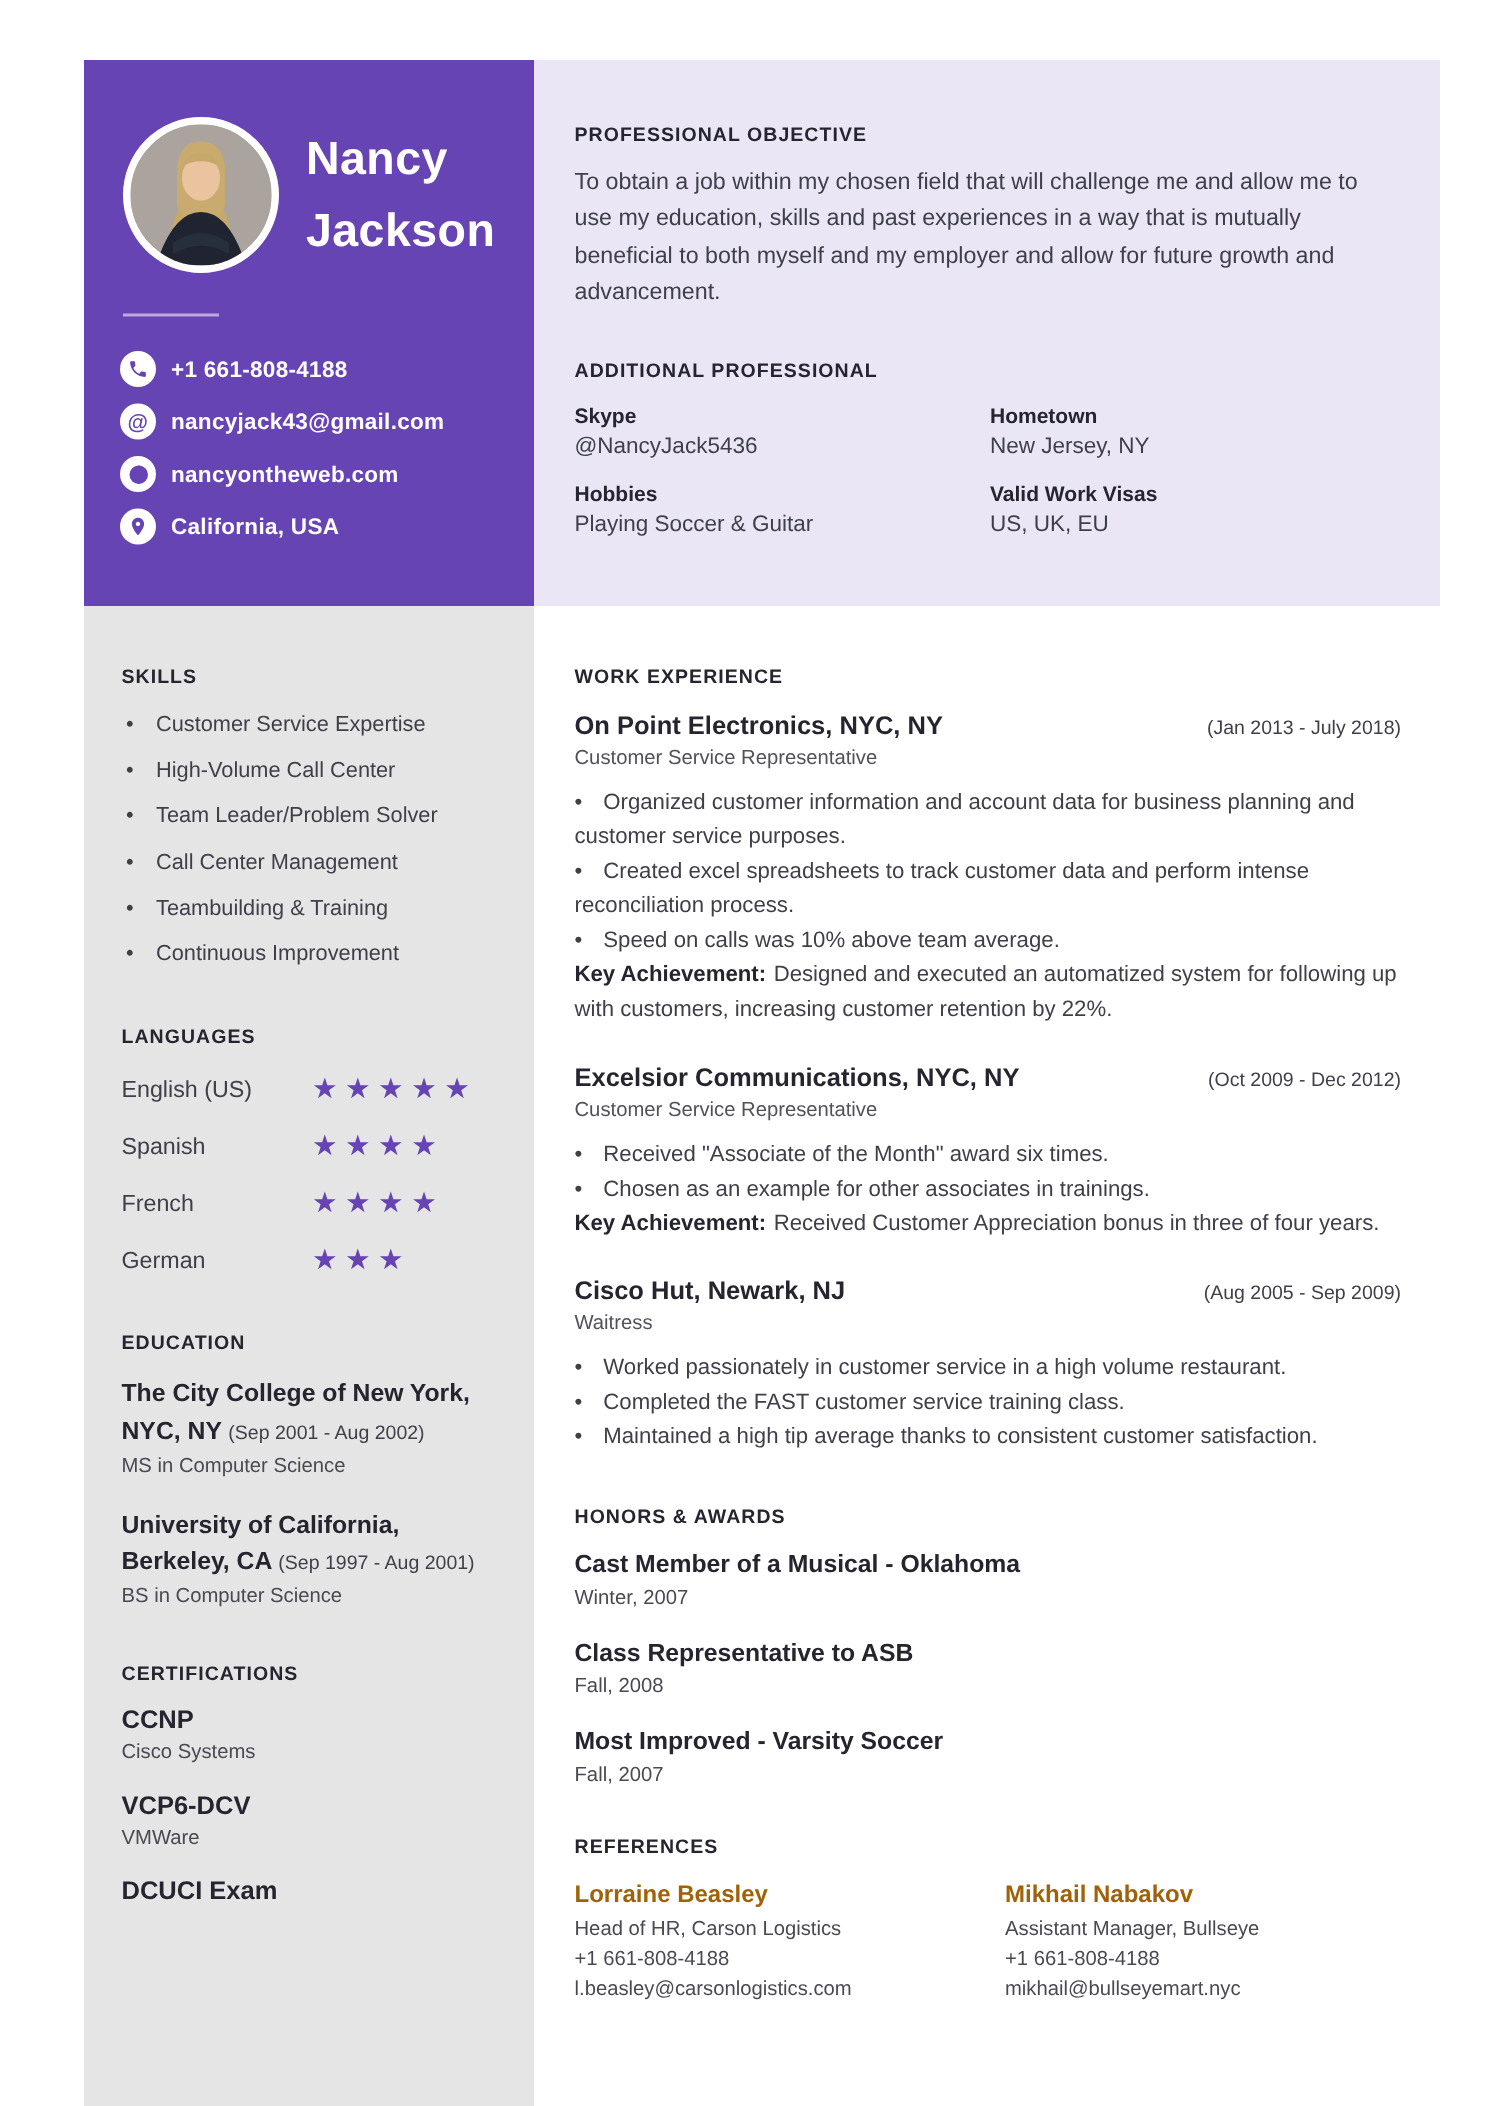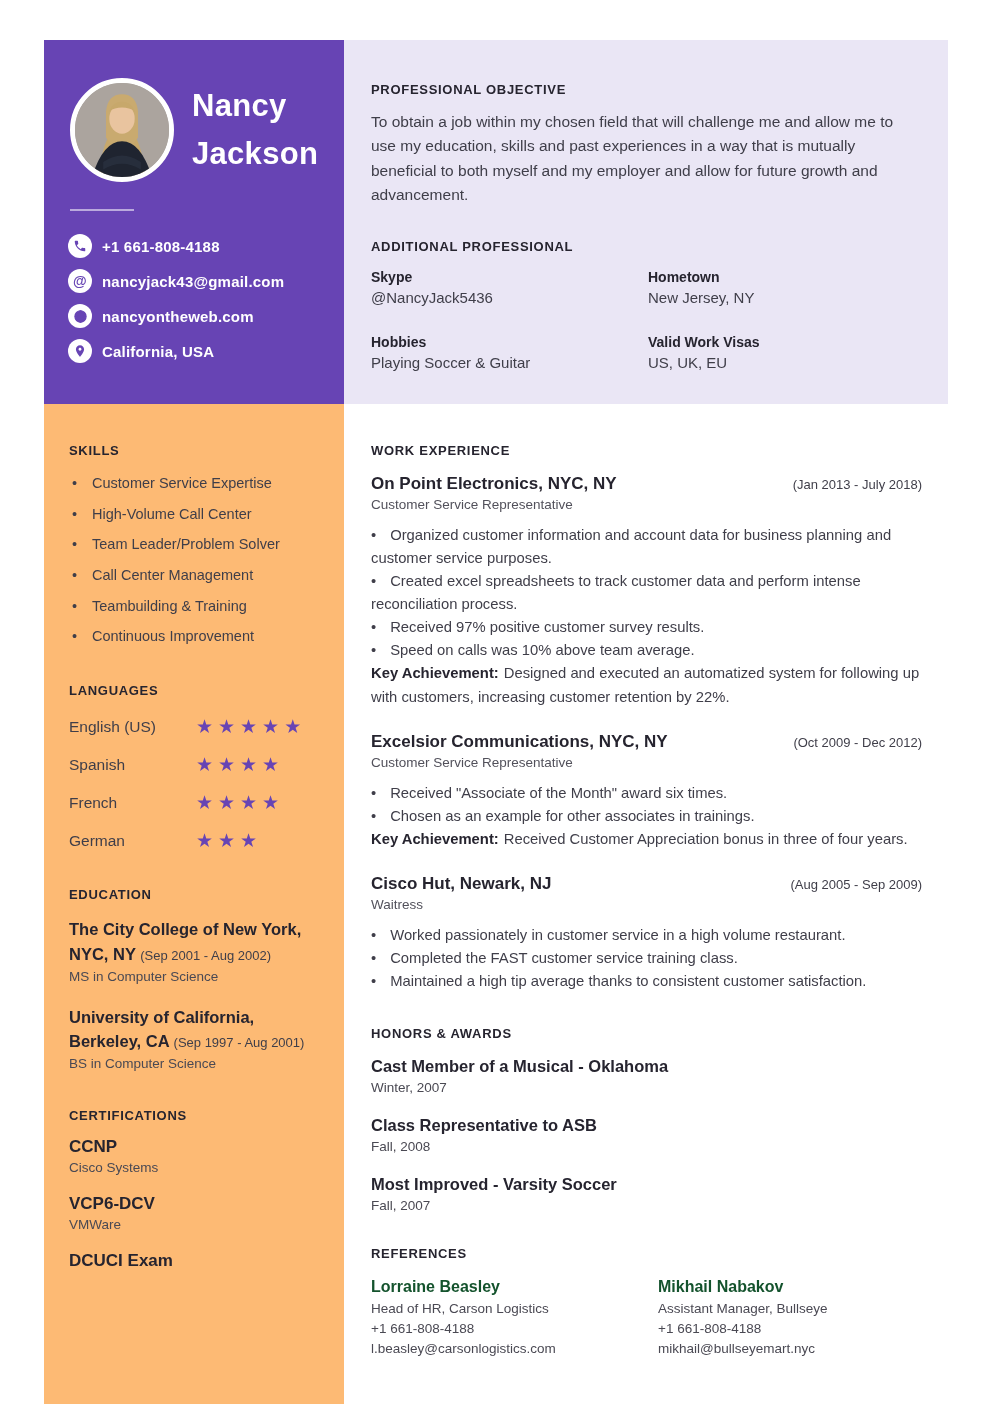--- a/index.html
+++ b/index.html
@@ -4,29 +4,29 @@
 <style>
   * { box-sizing: border-box; }
   html, body { margin: 0; padding: 0; }
   body {
     width: 992px; height: 1404px;
     background: #ffffff;
     font-family: "Liberation Sans", sans-serif;
     position: relative; overflow: hidden;
   }
   .resume-grid {
-    position: absolute; left: 44px; top: 40px;
+    position: absolute; left: 56px; top: 40px;
     width: 904px; height: 1364px;
     display: grid;
     grid-template-columns: 300px 604px;
     grid-template-rows: 364px 1fr;
   }
   .panel-purple { background: #6744B4; color: #fff; overflow: hidden; }
   .panel-header { background: #EAE6F5; padding: 42px 30px 0 27px; overflow: hidden; }
-  .panel-side   { background: #fdba74; padding: 39px 18px 0 25px; overflow: hidden; }
+  .panel-side   { background: #e5e5e5; padding: 39px 18px 0 25px; overflow: hidden; }
   .panel-main   { background: #ffffff; padding: 39px 26px 0 27px; overflow: hidden; }
 
   
   .profile { display: flex; align-items: center; gap: 18px; padding: 38px 12px 0 26px; }
   .photo-ring {
     width: 104px; height: 104px; border-radius: 50%;
     border: 5px solid #fff; overflow: hidden; flex-shrink: 0; background: #A9A29D;
   }
   .photo-ring svg { display: block; width: 100%; height: 100%; }
   .name { font-size: 31px; font-weight: 700; line-height: 1.55; letter-spacing: 0.3px; }
@@ -40,21 +40,21 @@
   }
   .cicon svg { width: 14px; height: 14px; fill: #6744B4; }
   .cicon .at { font-size: 14px; font-weight: 700; line-height: 1; }
 
   
   .sec { font-size: 13px; font-weight: 700; letter-spacing: 0.7px; color: #26242F; margin: 0; }
 
   
   .objective { margin-top: 13px; font-size: 15.5px; line-height: 1.58; color: #3F3E49; max-width: 552px; }
   .addinfo-head { margin-top: 31px; }
-  .addinfo-grid { margin-top: 15px; display: grid; grid-template-columns: 277px 1fr; row-gap: 28px; }
+  .addinfo-grid { margin-top: 15px; display: grid; grid-template-columns: 277px 1fr; row-gap: 15px; }
   .ai-label { font-size: 14px; font-weight: 700; color: #26242F; }
   .ai-value { font-size: 15px; color: #3F3E49; margin-top: 4px; }
 
   
   .skills-list { list-style: none; margin: 17px 0 0 0; padding: 0; }
   .skills-list li {
     position: relative; padding-left: 23px; margin-bottom: 13px;
     font-size: 14.5px; color: #3F3E49; line-height: 1.22;
   }
   .skills-list li::before { content: '•'; position: absolute; left: 3px; color: #3F3E49; }
@@ -79,21 +79,21 @@
   .job-role { font-size: 13.5px; color: #52515B; margin-top: 3px; }
   .job-bullets { margin-top: 12px; }
   .jb { font-size: 14.8px; color: #3F3E49; line-height: 1.56; }
   .jb.bullet::before { content: '•'; margin-right: 14px; }
   .ka-label { font-weight: 700; color: #26242F; margin-right: 5px; }
   .main-sec { margin-top: 33px; }
   .honor-item { margin-top: 16px; margin-bottom: 21px; }
   .honor-title { font-size: 16.5px; font-weight: 700; color: #26242F; }
   .honor-date { font-size: 13.5px; color: #4A4953; margin-top: 4px; }
   .refs-grid { display: grid; grid-template-columns: 287px 1fr; margin-top: 17px; }
-  .ref-name { font-size: 16px; font-weight: 600; color: #14532d; }
+  .ref-name { font-size: 16px; font-weight: 600; color: #a16207; }
   .ref-line { font-size: 13.5px; color: #4A4953; margin-top: 5px; }
 </style>
 </head>
 <body>
 
 <div class="resume-grid">
 
   <div class="panel-purple">
     <div class="profile">
       <div class="photo-ring">
@@ -279,21 +279,20 @@
             <span class="job-company">On Point Electronics, NYC, NY</span>
             <span class="job-dates">(Jan 2013 - July 2018)</span>
           </div>
           <div class="job-role">Customer Service Representative</div>
           <div class="job-bullets">
 
               <div class="jb bullet">Organized customer information and account data for business planning and customer service purposes.</div>
 
               <div class="jb bullet">Created excel spreadsheets to track customer data and perform intense reconciliation process.</div>
 
-              <div class="jb bullet">Received 97% positive customer survey results.</div>
 
               <div class="jb bullet">Speed on calls was 10% above team average.</div>
 
           </div>
           <div class="jb">
             <span class="ka-label">Key Achievement:</span><span>Designed and executed an automatized system for following up with customers, increasing customer retention by 22%.</span>
           </div>
         </div>
 
         <div class="job">

